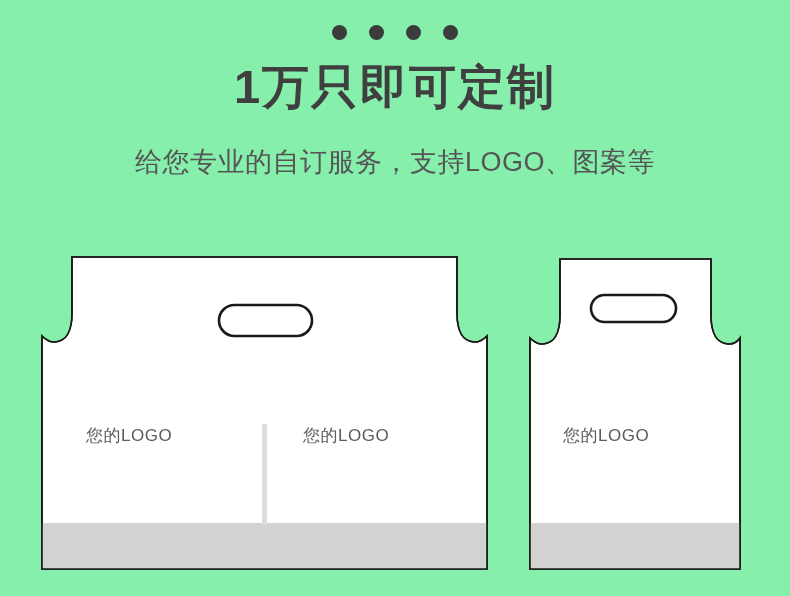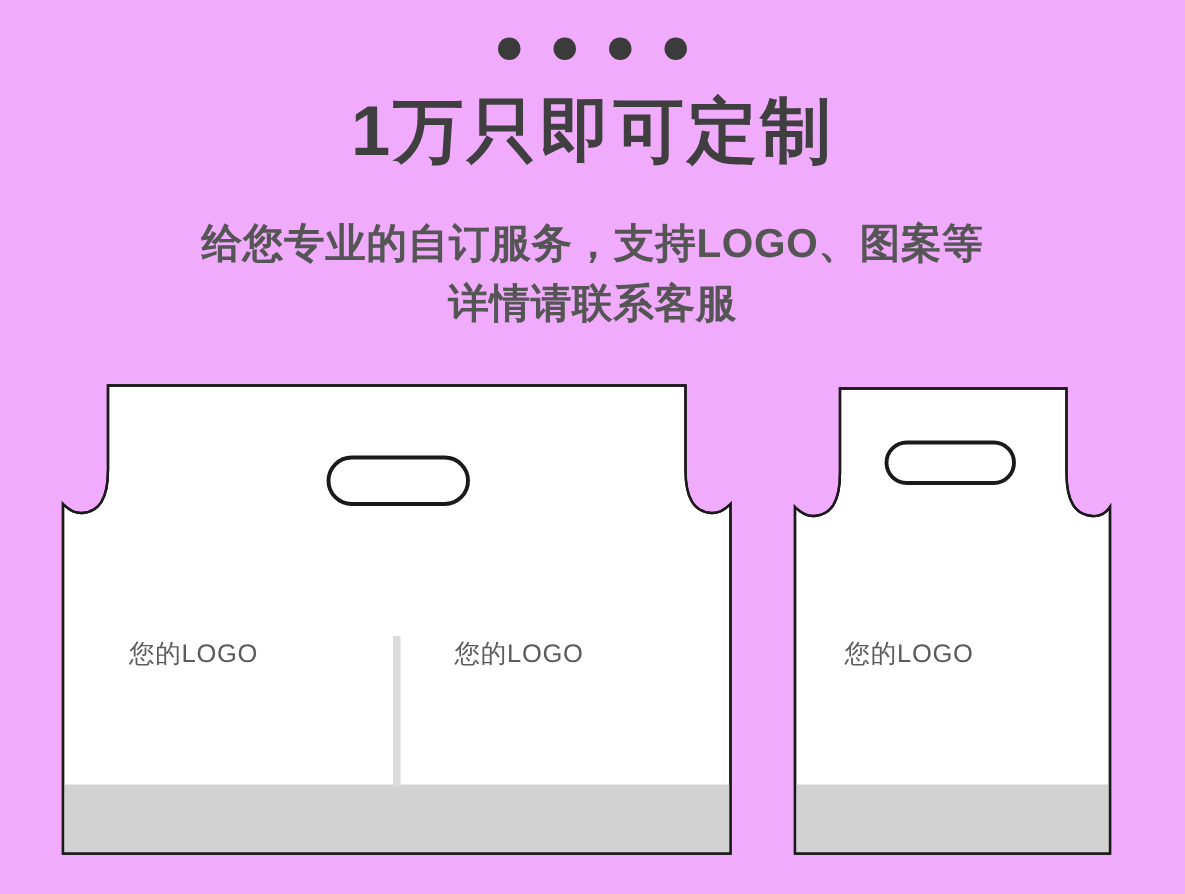--- a/index.html
+++ b/index.html
@@ -7,21 +7,21 @@
     padding: 0;
     background: #ffffff;
   }
   body {
     font-family: "Liberation Sans", "DejaVu Sans", sans-serif;
   }
   #page {
     position: relative;
     width: 790px;
     height: 596px;
-    background: #f0abfc;
+    background: #86efac;
     overflow: hidden;
   }
 
   
   .dots-row {
     position: absolute;
     left: 0;
     top: 18px;
     width: 790px;
     height: 28px;
@@ -54,21 +54,20 @@
   .subtitle {
     position: absolute;
     left: 0;
     top: 142px;
     width: 790px;
     text-align: center;
     color: #555555;
     font-size: 27px;
     line-height: 40px;
     letter-spacing: 0.5px;
-    font-weight: bold;
   }
   .subtitle .sub-line { display: block; white-space: nowrap; }
 
   
   .bag-stage {
     position: absolute;
     left: 0;
     top: 240px;
     width: 790px;
     height: 356px;
@@ -103,21 +102,20 @@
     <span class="dot"></span>
     <span class="dot"></span>
     <span class="dot"></span>
     <span class="dot"></span>
   </div>
 
   <div class="headline">1万只即可定制</div>
 
   <div class="subtitle">
     <span class="sub-line">给您专业的自订服务，支持LOGO、图案等</span>
-    <span class="sub-line">详情请联系客服</span>
   </div>
 
   <div class="bag-stage">
     <svg class="bag-svg" viewBox="0 0 790 356" preserveAspectRatio="none">
 
       <g>
 
         <path d="M 72 17
                  L 457 17
                  L 457 73

